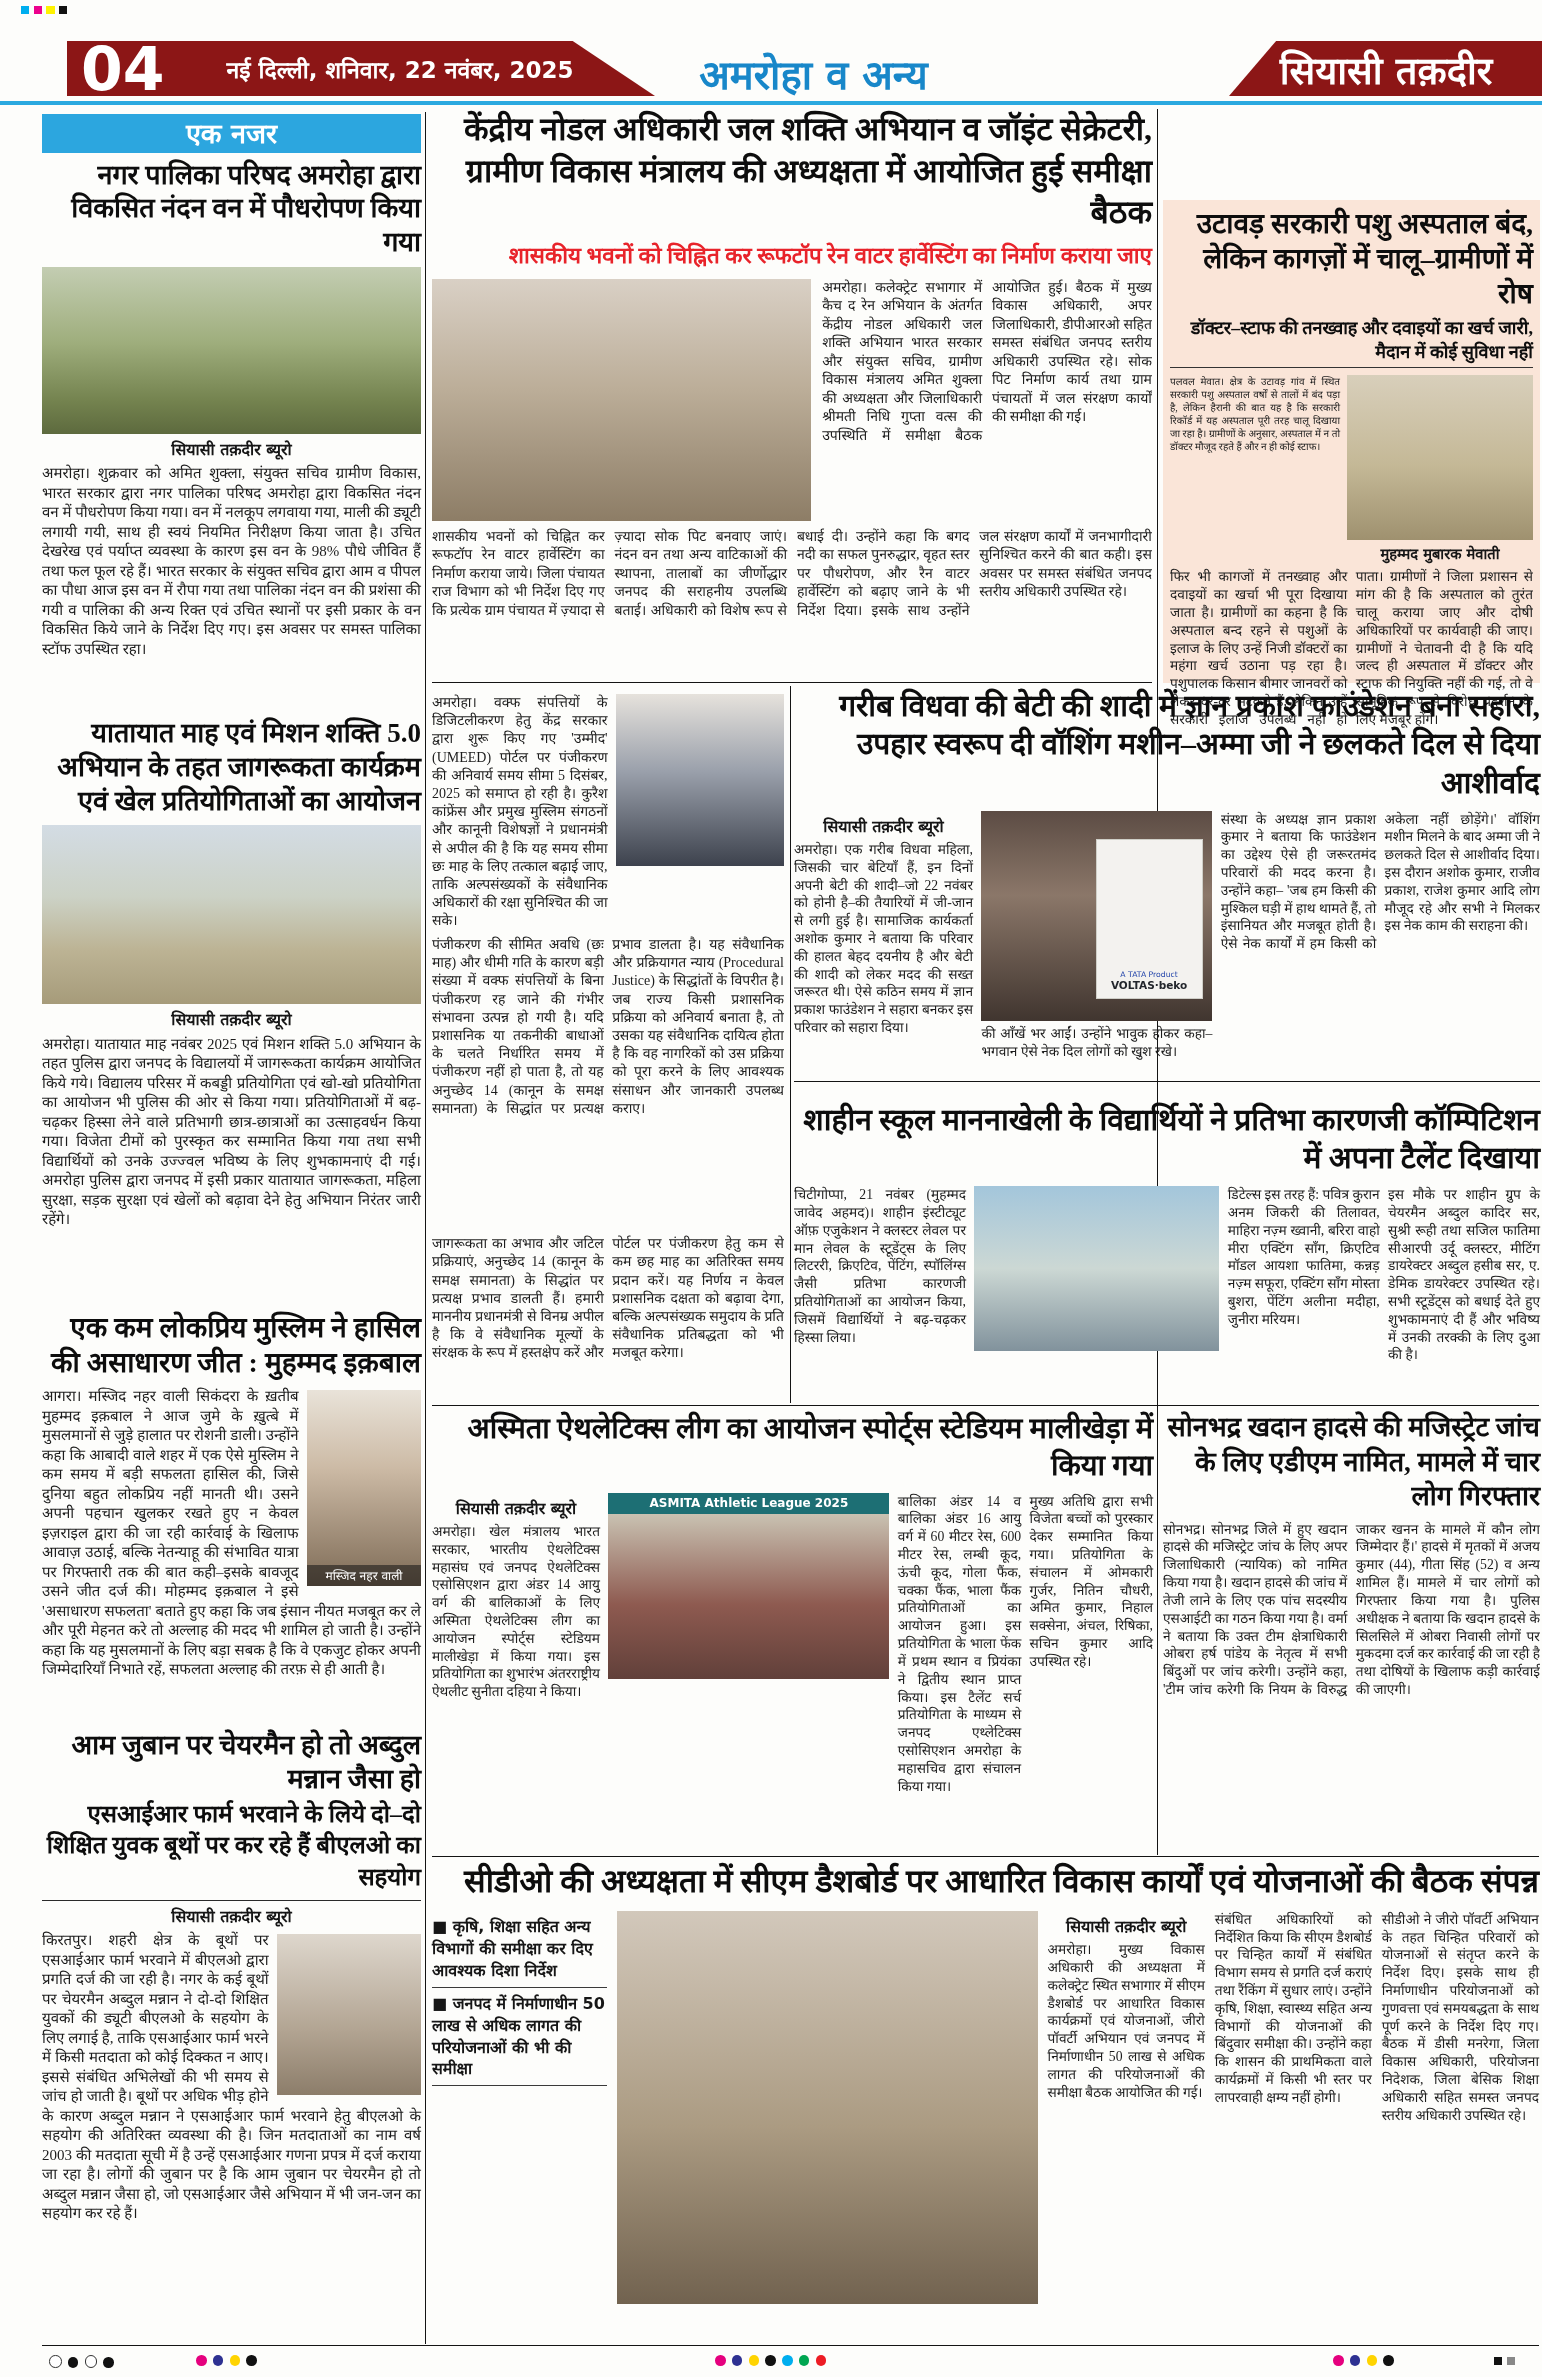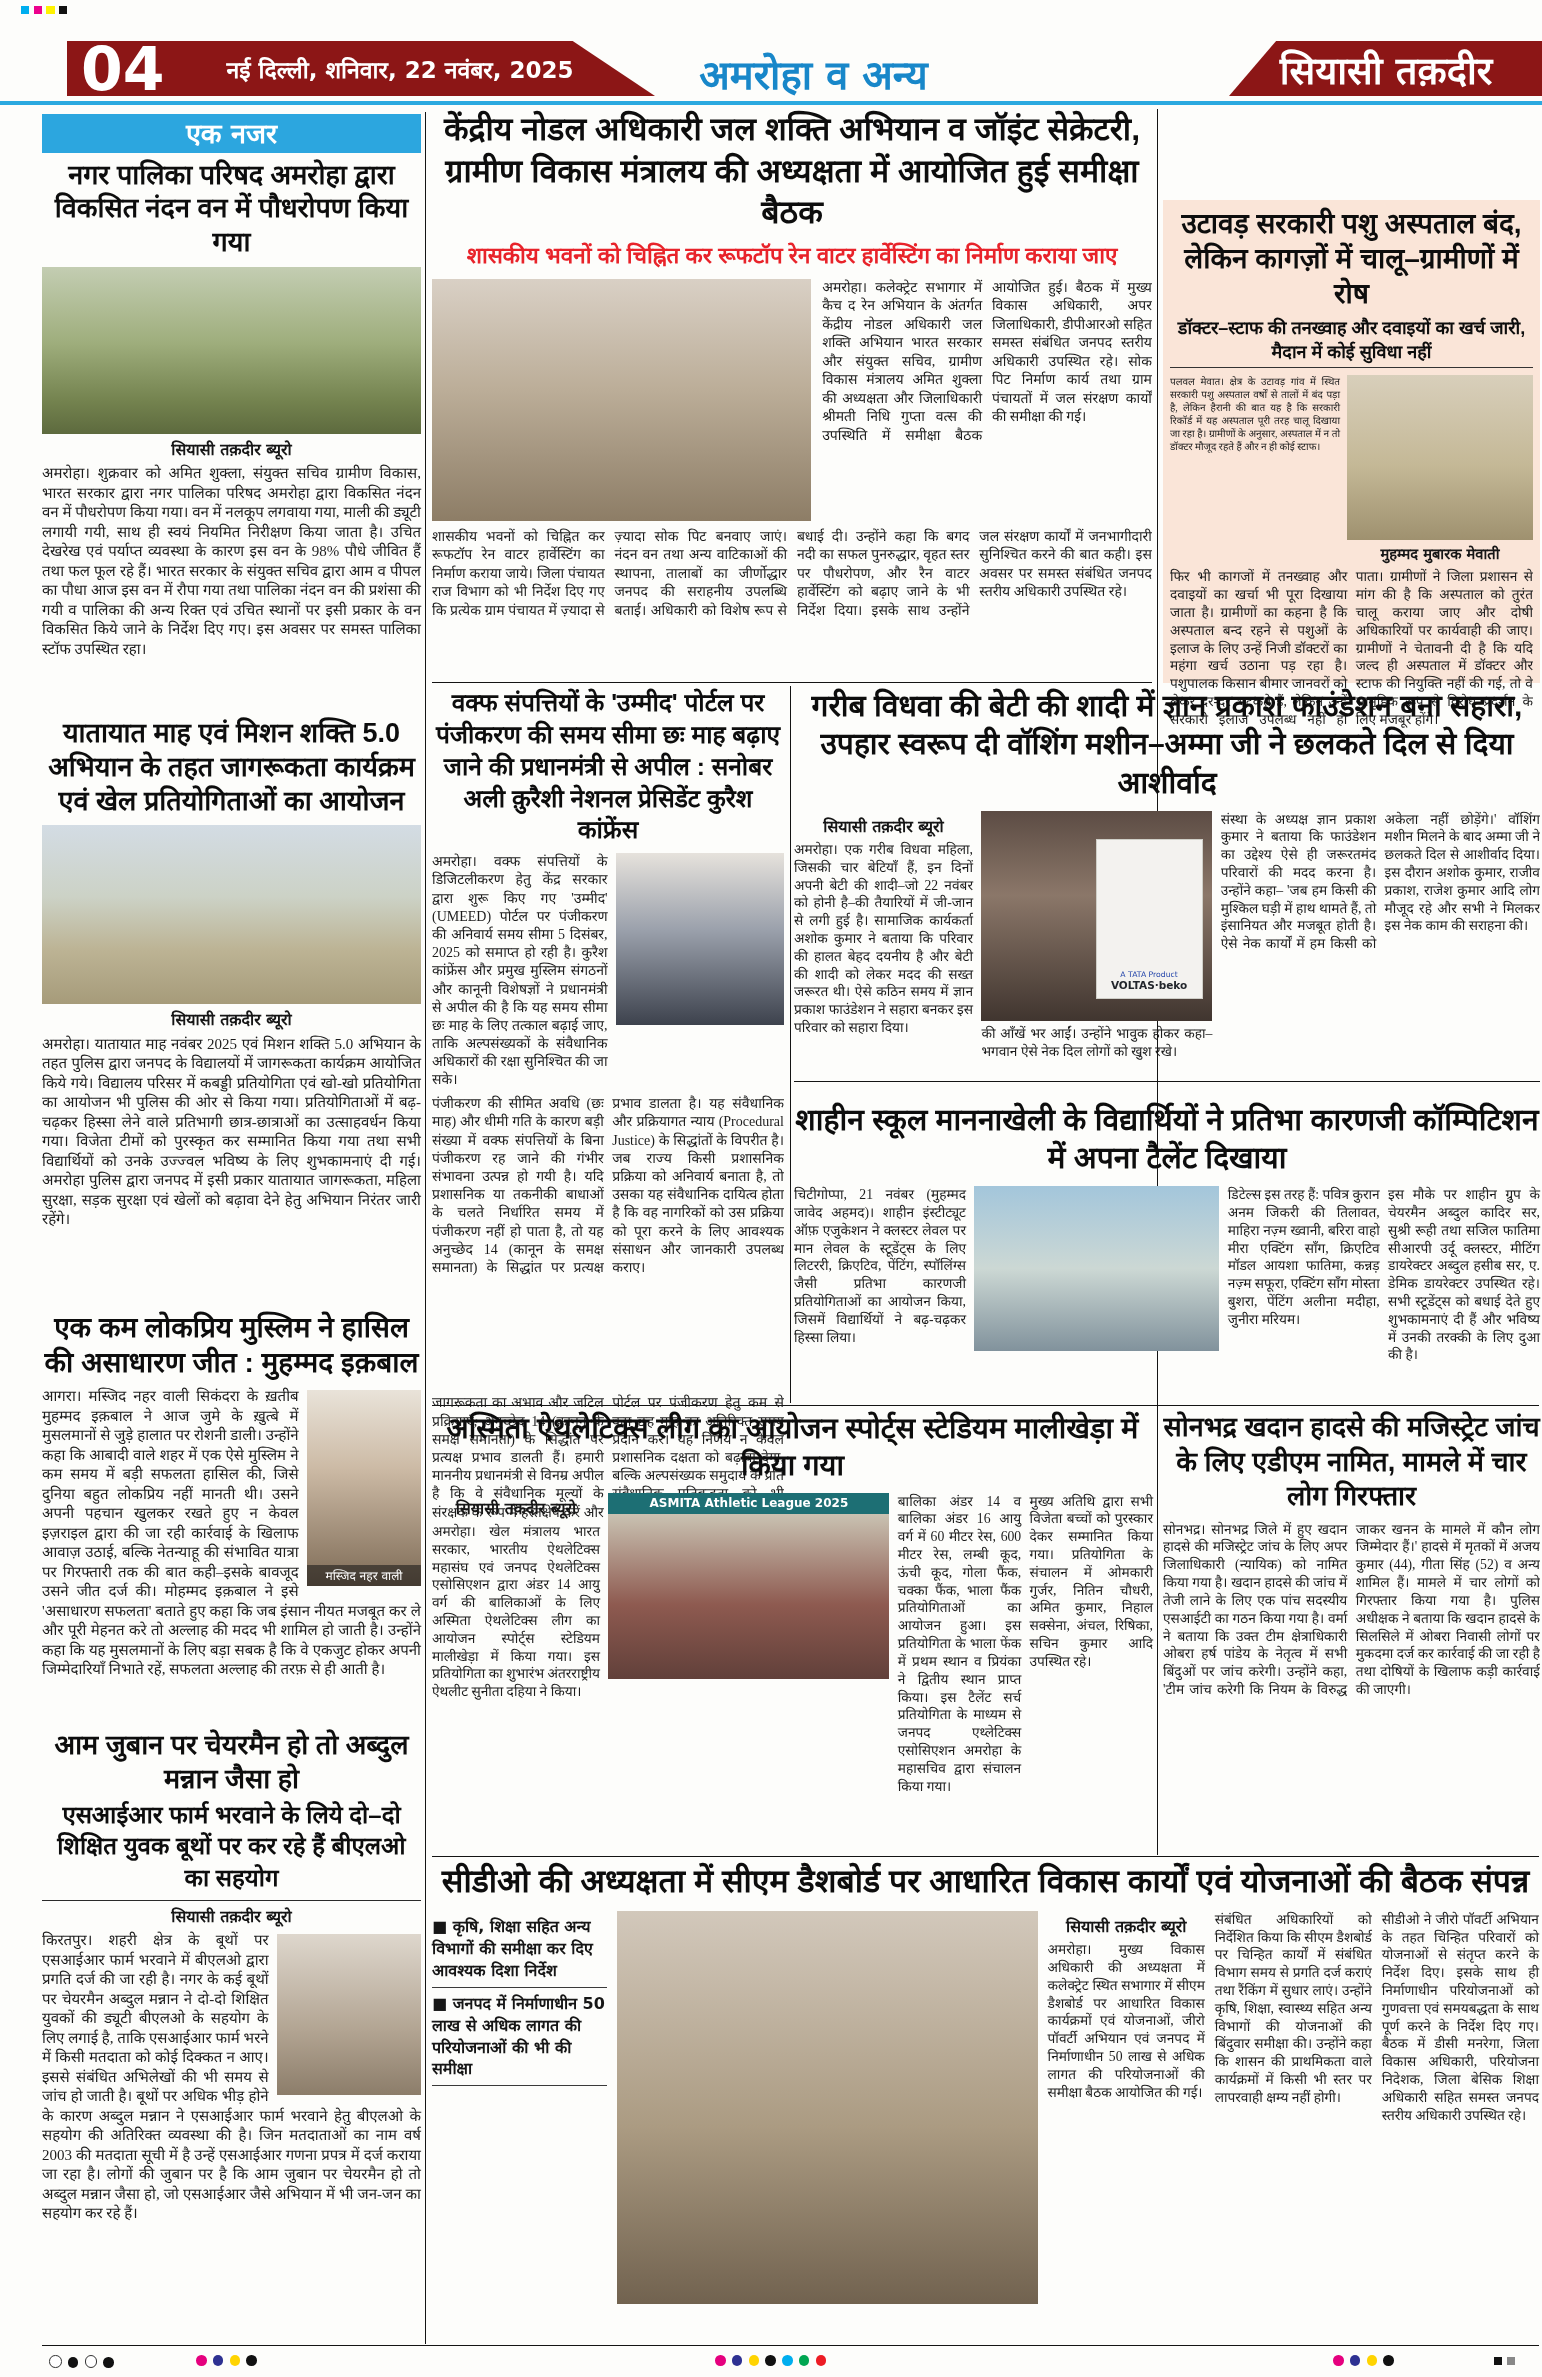--- a/index.html
+++ b/index.html
@@ -10,21 +10,21 @@
   .mast-left{left:67px;top:41px;width:588px;height:55px;clip-path:polygon(0 0,86% 0,100% 100%,0 100%);}
   .page-num{font-family:"DejaVu Sans",sans-serif;font-weight:bold;font-size:60px;line-height:1;padding-left:14px;}
   .mast-date{font-family:"DejaVu Sans",sans-serif;font-weight:bold;font-size:23px;margin-left:62px;}
   .mast-center{left:617px;top:46px;width:393px;text-align:center;color:#1887C9;font-family:"DejaVu Sans",sans-serif;font-weight:bold;font-size:40px;}
   .mast-right{left:1229px;top:41px;width:314px;height:55px;clip-path:polygon(15% 0,100% 0,100% 100%,0 100%);justify-content:center;font-family:"DejaVu Sans",sans-serif;font-weight:bold;font-size:38px;}
   .mast-rule{left:0;top:101px;width:1543px;height:4.2px;background:#2BA9E0;}
   
   .vline{background:#141414;width:1.4px;}
   .hline{background:#141414;height:1.4px;}
   
-  .hl{font-family:Liberation Sans, sans-serif;font-weight:800;text-align:center;color:#0d0d0d;}
+  .hl{font-family:Liberation Serif, serif;font-weight:800;text-align:right;color:#0d0d0d;}
   .bd{text-align:justify;color:#1c1c1c;}
   .byline{font-family:"DejaVu Sans",sans-serif;font-weight:bold;text-align:center;font-size:16px;margin:4.2px 0;}
   .eknazar{background:#2CA6DF;color:#fff;font-family:"DejaVu Sans",sans-serif;font-weight:bold;font-size:27px;text-align:center;height:39px;line-height:39px;}
   .cols2{column-count:2;column-gap:9.8px;}
   .cols4{column-count:4;column-gap:9.8px;}
   
   .photo{position:relative;background-size:cover;overflow:hidden;}
   .ph-nandan{background:linear-gradient(180deg,#c3cdb2 0%,#9fae7d 45%,#74834f 80%,#5d6a3e 100%);}
   .ph-traffic{background:linear-gradient(180deg,#d3dce4 0%,#ccd2c6 40%,#bcb394 70%,#a69b7a 100%);}
   .ph-meeting{background:linear-gradient(180deg,#d9d0c5 0%,#bcae99 45%,#8d7d66 100%);}
@@ -118,21 +118,20 @@
     <div class="bd" style="flex:1;font-size:10px;line-height:1.3;">पलवल मेवात। क्षेत्र के उटावड़ गांव में स्थित सरकारी पशु अस्पताल वर्षों से तालों में बंद पड़ा है, लेकिन हैरानी की बात यह है कि सरकारी रिकॉर्ड में यह अस्पताल पूरी तरह चालू दिखाया जा रहा है। ग्रामीणों के अनुसार, अस्पताल में न तो डॉक्टर मौजूद रहते हैं और न ही कोई स्टाफ।</div>
     <div style="width:186px;flex:0 0 auto;">
       <div class="photo ph-hospital" style="height:165px;"></div>
       <div class="byline" style="font-size:14.7px;margin:2.8px 0 0;">मुहम्मद मुबारक मेवाती</div>
     </div>
   </div>
   <div class="bd cols2" style="margin-top:5.6px;font-size:13.7px;line-height:1.3;height:191px;overflow:hidden;column-gap:8.4px;">फिर भी कागजों में तनख्वाह और दवाइयों का खर्चा भी पूरा दिखाया जाता है। ग्रामीणों का कहना है कि अस्पताल बन्द रहने से पशुओं के इलाज के लिए उन्हें निजी डॉक्टरों का महंगा खर्च उठाना पड़ रहा है। पशुपालक किसान बीमार जानवरों को लेकर दर-दर भटकते हैं, लेकिन उन्हें सरकारी इलाज उपलब्ध नहीं हो पाता। ग्रामीणों ने जिला प्रशासन से मांग की है कि अस्पताल को तुरंत चालू कराया जाए और दोषी अधिकारियों पर कार्यवाही की जाए। ग्रामीणों ने चेतावनी दी है कि यदि जल्द ही अस्पताल में डॉक्टर और स्टाफ की नियुक्ति नहीं की गई, तो वे सामूहिक रूप से विरोध प्रदर्शन के लिए मजबूर होंगे।</div>
 </div>
 
 <div class="abs" style="left:432px;top:687px;width:352px;">
-  <div class="hl" style="font-size:24.5px;line-height:1.3;">वक्फ संपत्तियों के 'उम्मीद' पोर्टल पर पंजीकरण की समय सीमा छः माह बढ़ाए जाने की प्रधानमंत्री से अपील : सनोबर अली क़ुरैशी नेशनल प्रेसिडेंट कुरैश कांफ्रेंस</div>
   <div style="display:flex;gap:8.4px;margin-top:7px;">
     <div class="bd" style="flex:1;font-size:14px;line-height:1.3;">अमरोहा। वक्फ संपत्तियों के डिजिटलीकरण हेतु केंद्र सरकार द्वारा शुरू किए गए 'उम्मीद' (UMEED) पोर्टल पर पंजीकरण की अनिवार्य समय सीमा 5 दिसंबर, 2025 को समाप्त हो रही है। कुरैश कांफ्रेंस और प्रमुख मुस्लिम संगठनों और कानूनी विशेषज्ञों ने प्रधानमंत्री से अपील की है कि यह समय सीमा छः माह के लिए तत्काल बढ़ाई जाए, ताकि अल्पसंख्यकों के संवैधानिक अधिकारों की रक्षा सुनिश्चित की जा सके।</div>
     <div class="photo ph-suit" style="width:168px;height:172px;flex:0 0 auto;"></div>
   </div>
   <div class="bd cols2" style="margin-top:5.6px;font-size:14px;line-height:1.3;height:295px;overflow:hidden;column-gap:8.4px;">पंजीकरण की सीमित अवधि (छः माह) और धीमी गति के कारण बड़ी संख्या में वक्फ संपत्तियों के बिना पंजीकरण रह जाने की गंभीर संभावना उत्पन्न हो गयी है। यदि प्रशासनिक या तकनीकी बाधाओं के चलते निर्धारित समय में पंजीकरण नहीं हो पाता है, तो यह अनुच्छेद 14 (कानून के समक्ष समानता) के सिद्धांत पर प्रत्यक्ष प्रभाव डालता है। यह संवैधानिक और प्रक्रियागत न्याय (Procedural Justice) के सिद्धांतों के विपरीत है। जब राज्य किसी प्रशासनिक प्रक्रिया को अनिवार्य बनाता है, तो उसका यह संवैधानिक दायित्व होता है कि वह नागरिकों को उस प्रक्रिया को पूरा करने के लिए आवश्यक संसाधन और जानकारी उपलब्ध कराए।</div>
   <div class="bd cols2" style="margin-top:4.2px;font-size:14px;line-height:1.3;height:165px;overflow:hidden;column-gap:8.4px;">जागरूकता का अभाव और जटिल प्रक्रियाएं, अनुच्छेद 14 (कानून के समक्ष समानता) के सिद्धांत पर प्रत्यक्ष प्रभाव डालती हैं। हमारी माननीय प्रधानमंत्री से विनम्र अपील है कि वे संवैधानिक मूल्यों के संरक्षक के रूप में हस्तक्षेप करें और पोर्टल पर पंजीकरण हेतु कम से कम छह माह का अतिरिक्त समय प्रदान करें। यह निर्णय न केवल प्रशासनिक दक्षता को बढ़ावा देगा, बल्कि अल्पसंख्यक समुदाय के प्रति संवैधानिक प्रतिबद्धता को भी मजबूत करेगा।</div>
 </div>
 
 <div class="abs" style="left:794px;top:687px;width:746px;">
   <div class="hl" style="font-size:30px;line-height:1.28;">गरीब विधवा की बेटी की शादी में ज्ञान प्रकाश फाउंडेशन बना सहारा, उपहार स्वरूप दी वॉशिंग मशीन–अम्मा जी ने छलकते दिल से दिया आशीर्वाद</div>

